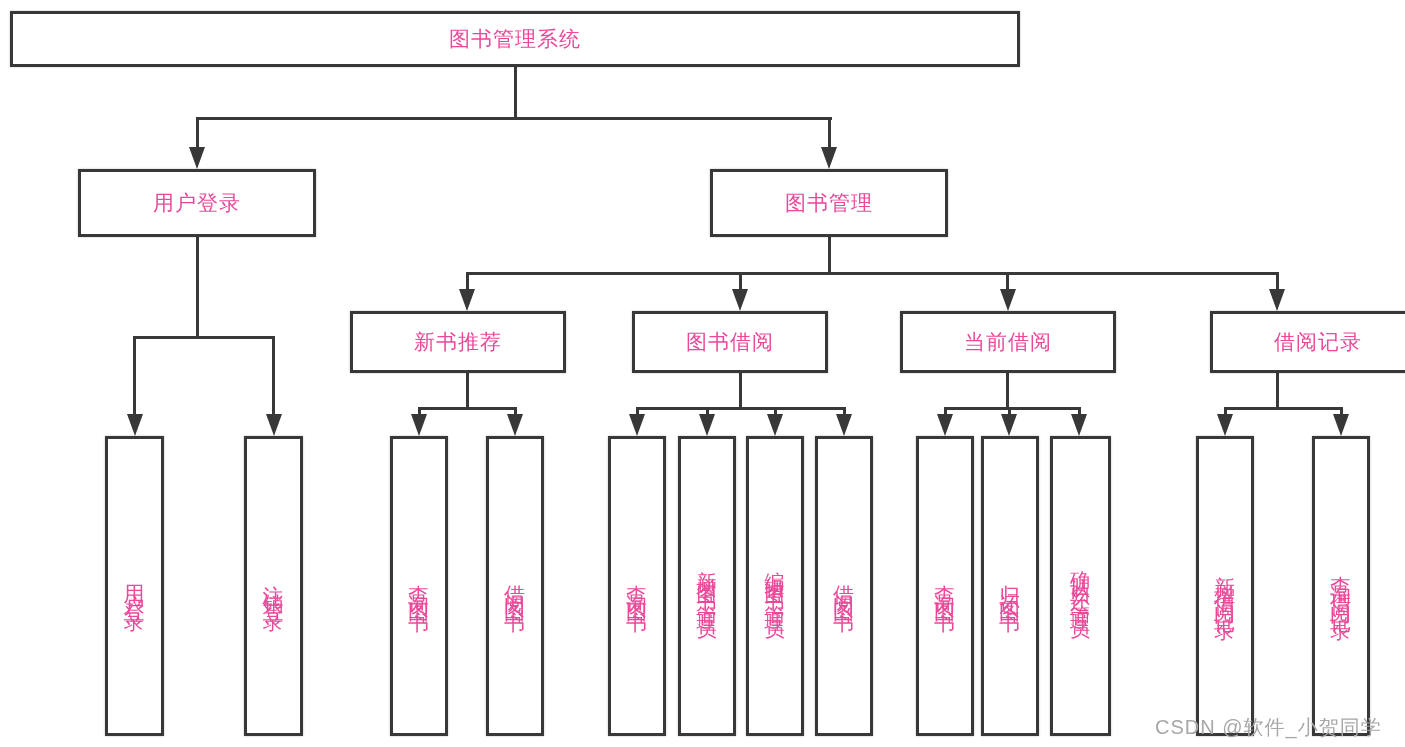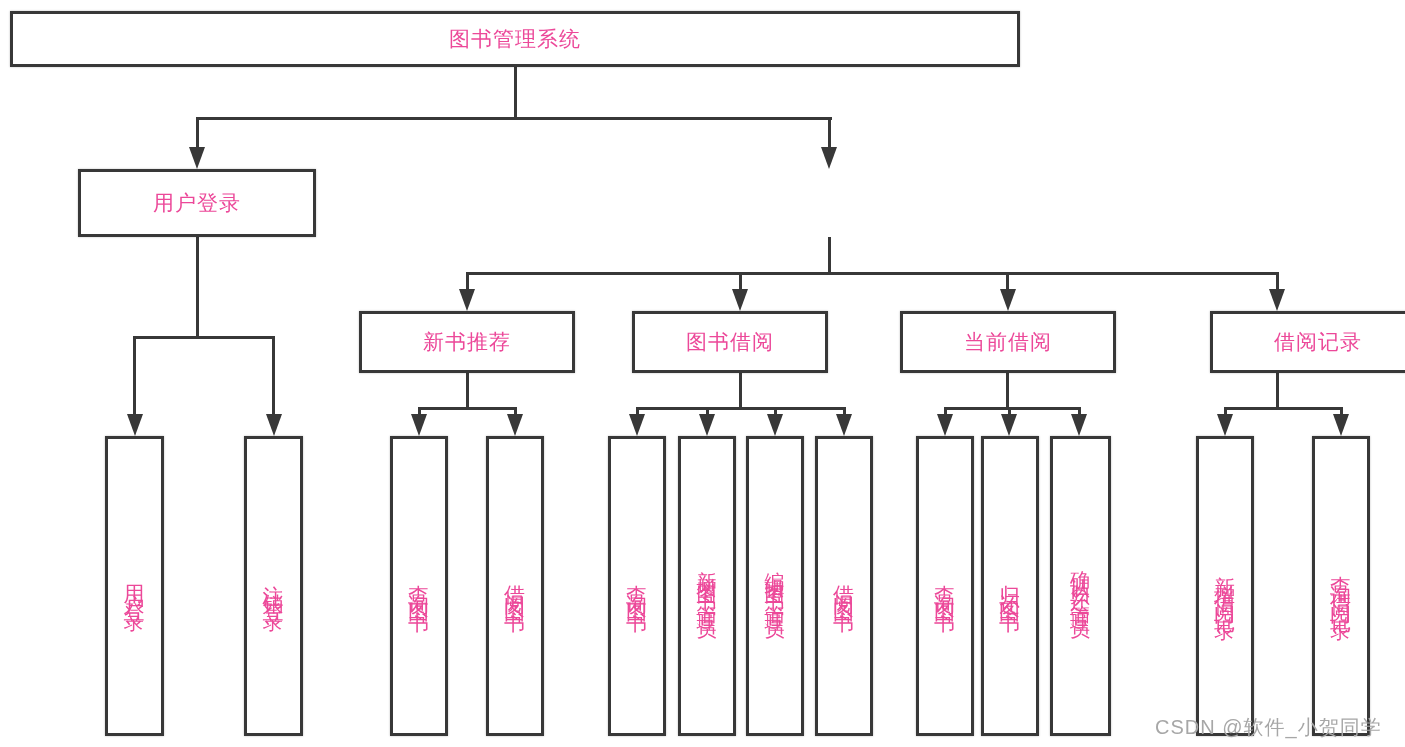--- a/index.html
+++ b/index.html
@@ -41,40 +41,43 @@
   <div class="vline" style="left:514px;top:67px;height:50px;"></div>
   <div class="hline" style="left:196px;top:117px;width:636px;"></div>
   <div class="vline" style="left:196px;top:117px;height:32px;"></div>
   <div class="tri" style="left:189px;top:147px;"></div>
   <div class="vline" style="left:828px;top:117px;height:32px;"></div>
   <div class="tri" style="left:821px;top:147px;"></div>
 
   <div class="node" style="left:78px;top:169px;width:238px;height:68px;">
     <span>用户登录</span>
   </div>
+  <div class="node" style="left:710px;top:169px;width:238px;height:68px;">
+    <span>图书管理</span>
+  </div>
 
   <div class="vline" style="left:196px;top:237px;height:102px;"></div>
   <div class="hline" style="left:133px;top:336px;width:142px;"></div>
   <div class="vline" style="left:133px;top:336px;height:80px;"></div>
   <div class="tri" style="left:127px;top:414px;"></div>
   <div class="vline" style="left:272px;top:336px;height:80px;"></div>
   <div class="tri" style="left:266px;top:414px;"></div>
 
   <div class="vline" style="left:828px;top:237px;height:35px;"></div>
   <div class="hline" style="left:466px;top:272px;width:813px;"></div>
   <div class="vline" style="left:466px;top:272px;height:19px;"></div>
   <div class="tri" style="left:459px;top:289px;"></div>
   <div class="vline" style="left:739px;top:272px;height:19px;"></div>
   <div class="tri" style="left:732px;top:289px;"></div>
   <div class="vline" style="left:1006px;top:272px;height:19px;"></div>
   <div class="tri" style="left:1000px;top:289px;"></div>
   <div class="vline" style="left:1276px;top:272px;height:19px;"></div>
   <div class="tri" style="left:1269px;top:289px;"></div>
 
-  <div class="node" style="left:359px;top:311px;width:216px;height:62px;">
+  <div class="node" style="left:350px;top:311px;width:216px;height:62px;">
     <span>新书推荐</span>
   </div>
   <div class="node" style="left:632px;top:311px;width:196px;height:62px;">
     <span>图书借阅</span>
   </div>
   <div class="node" style="left:900px;top:311px;width:216px;height:62px;">
     <span>当前借阅</span>
   </div>
   <div class="node" style="left:1169px;top:311px;width:216px;height:62px;margin-left:41px;">
     <span>借阅记录</span>

